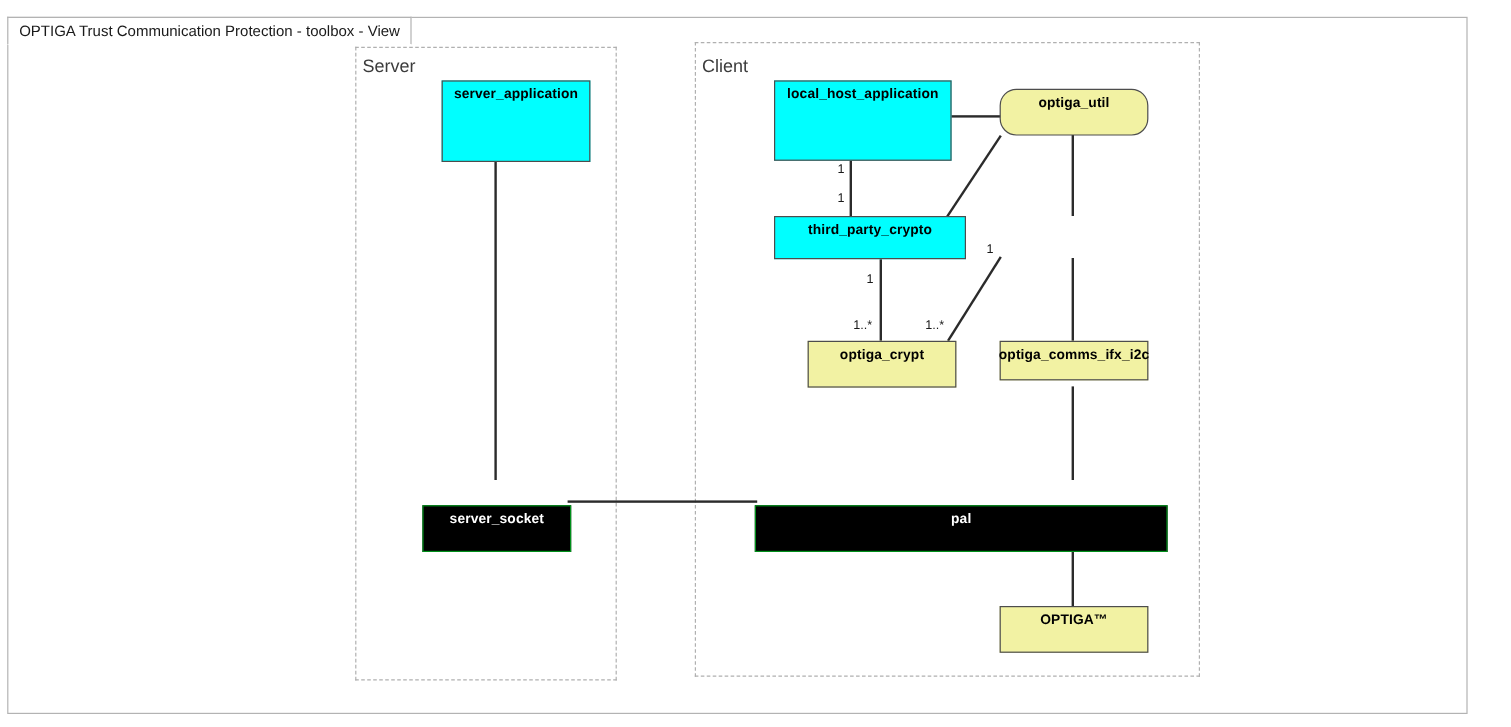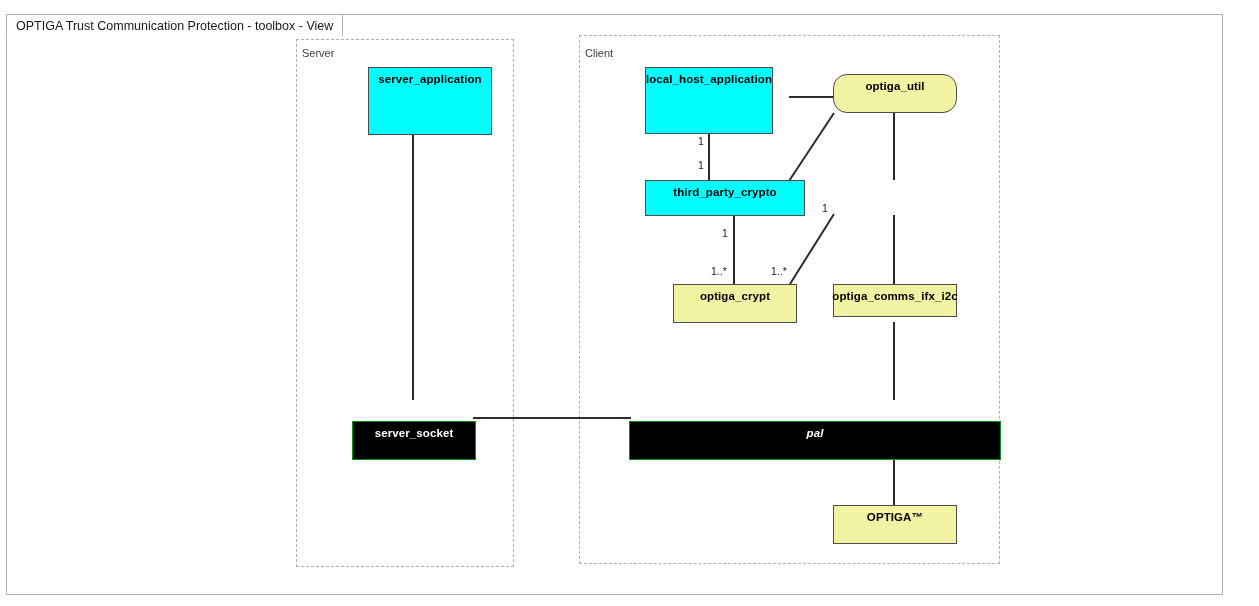--- a/index.html
+++ b/index.html
@@ -47,21 +47,21 @@
 
   
   .package {
     position: absolute;
     border: 1px dashed #b0b0b0;
     box-sizing: border-box;
     background: transparent;
   }
   .package-label {
     position: absolute;
-    font-size: 11px;
+    font-size: 15px;
     color: #3c3c3c;
     white-space: nowrap;
   }
 
   
   .node {
     position: absolute;
     box-sizing: border-box;
     border: 1px solid #4d4d4d;
     display: flex;
@@ -139,21 +139,21 @@
   <div class="edge v" style="left:893px; top:215px; height:69px;"></div>
 
   <div class="edge v" style="left:893px; top:322px; height:78px;"></div>
 
   <div class="edge v" style="left:893px; top:436px; height:70px;"></div>
 
   <div class="node cyan" style="left:352px; top:67px; width:124px; height:68px;">
     <span>server_application</span>
   </div>
 
-  <div class="node cyan" style="left:629px; top:67px; width:128px; height:67px;">
+  <div class="node cyan" style="left:629px; top:67px; width:148px; height:67px;">
     <span>local_host_application</span>
   </div>
 
   <div class="node yellow" style="left:833px; top:74px; width:124px; height:39px;border-radius:14px;">
     <span>optiga_util</span>
   </div>
 
   <div class="node cyan" style="left:629px; top:180px; width:160px; height:36px;">
     <span>third_party_crypto</span>
   </div>
@@ -164,21 +164,21 @@
   </div>
 
   <div class="node yellow" style="left:833px; top:284px; width:124px; height:33px;">
     <span>optiga_comms_ifx_i2c</span>
   </div>
 
   <div class="node green" style="left:352px; top:398px; width:124px; height:39px;">
     <span>server_socket</span>
   </div>
 
-  <div class="node green" style="left:629px; top:398px; width:372px; height:39px;font-style:italic;">
+  <div class="node green" style="left:629px; top:398px; width:344px; height:39px;">
     <span>pal</span>
   </div>
 
   <div class="node yellow" style="left:833px; top:505px; width:124px; height:39px;">
     <span>OPTIGA™</span>
   </div>
 
   <div class="mult" style="left:698px; top:135px;">1</div>
   <div class="mult" style="left:698px; top:159px;">1</div>
   <div class="mult" style="left:722px; top:227px;">1</div>

